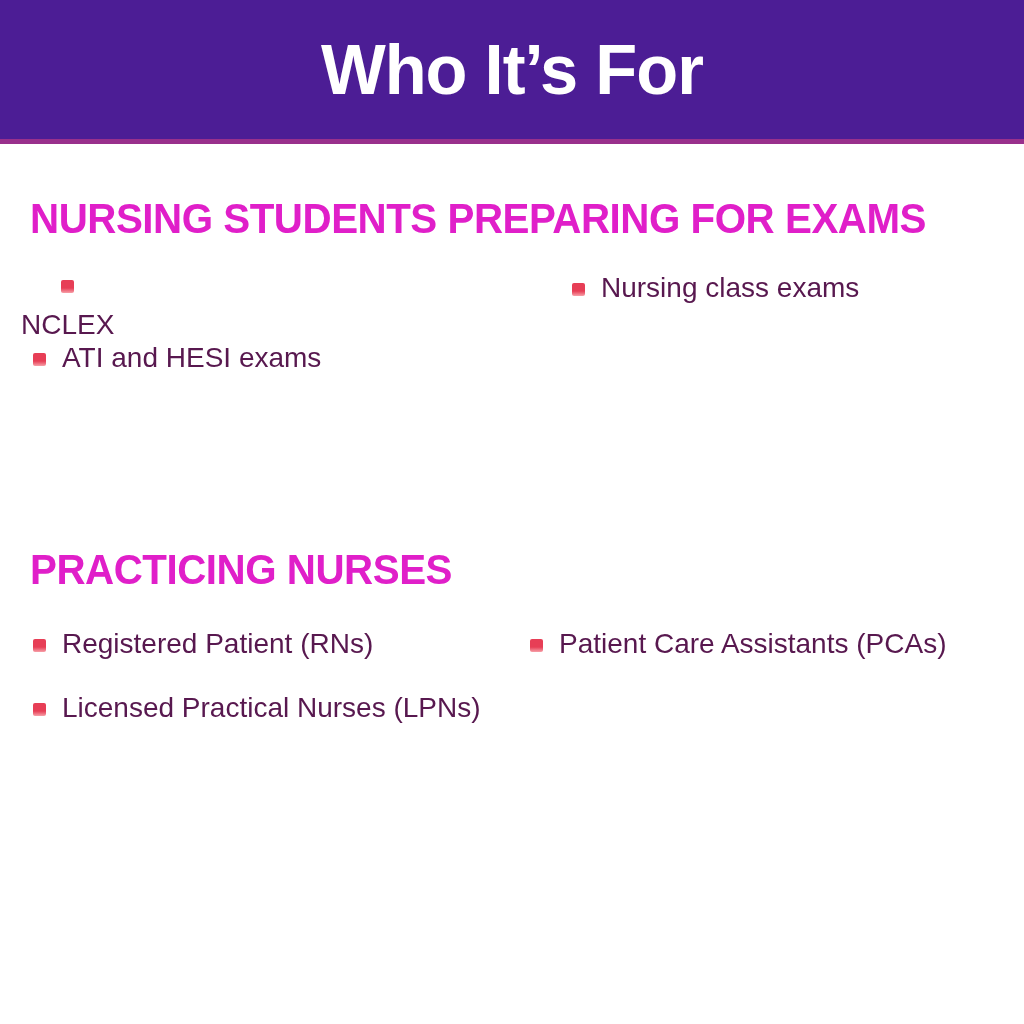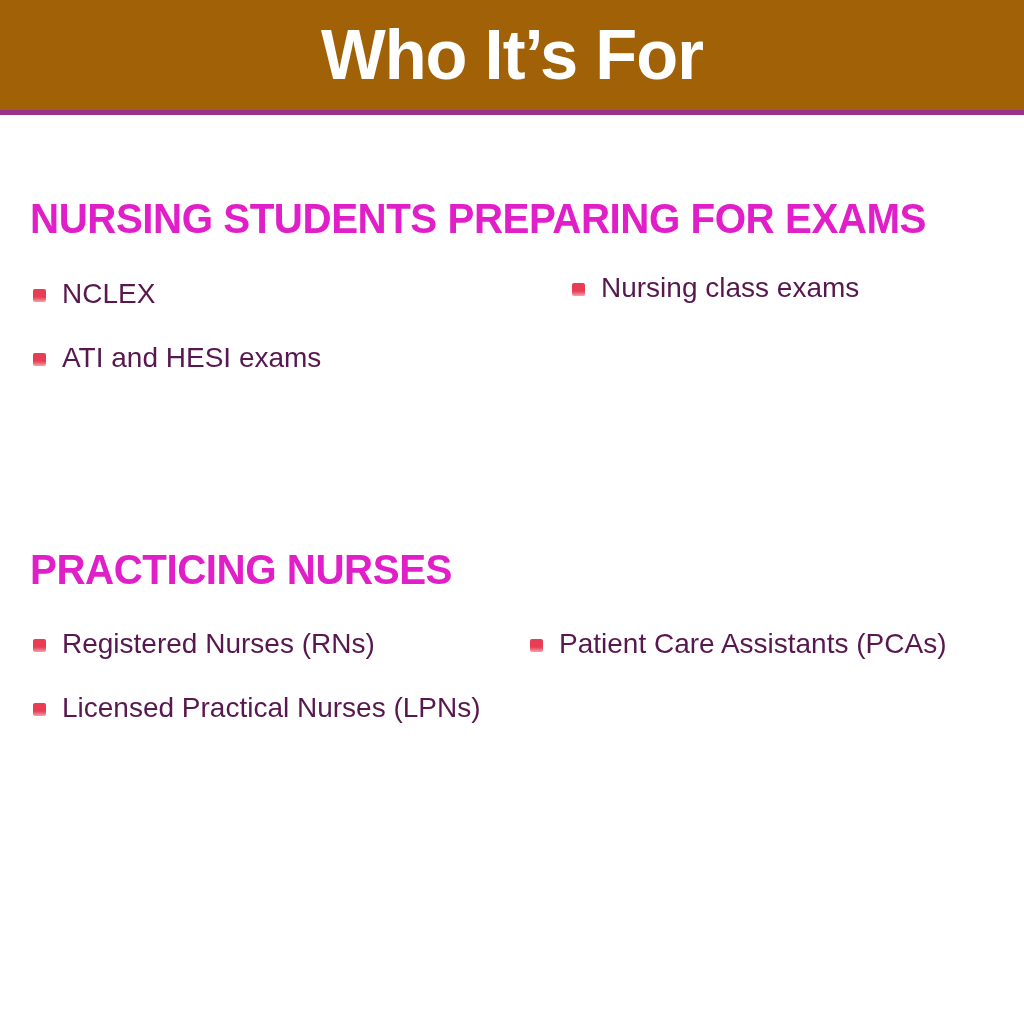--- a/index.html
+++ b/index.html
@@ -8,22 +8,22 @@
     position: relative;
     width: 1024px;
     height: 1024px;
     background: #ffffff;
     overflow: hidden;
     font-family: "Liberation Sans", sans-serif;
   }
   .banner {
     position: absolute;
     top: 0; left: 0; right: 0;
-    height: 115px;
-    background: #a16207;
+    height: 144px;
+    background: #4c1d95;
     border-bottom: 5px solid #99308C;
     display: flex;
     align-items: center;
     justify-content: center;
   }
   .banner-title {
     color: #ffffff;
     font-size: 70px;
     font-weight: bold;
     letter-spacing: -1px;
@@ -57,21 +57,21 @@
     background: linear-gradient(180deg, #E73E56 62%, #F7A0A8 100%);
     flex: 0 0 auto;
     margin-top: 2px;
   }
   .item-label {
     font-size: 28px;
     color: #58184F;
     line-height: 1.15;
   }
   
-  .s1-l1 { left: 33px; top: 278px; }
+  .s1-l1 { left: 21px; top: 278px; flex-direction: column; }
   .s1-l2 { left: 33px; top: 342px; justify-content: space-between; }
   .s1-r1 { left: 530px; top: 272px; padding-left: 42px; }
   
   .s2-l1 { left: 33px; top: 628px; }
   .s2-l2 { left: 33px; top: 692px; }
   .s2-r1 { left: 530px; top: 628px; }
 </style>
 </head>
 <body>
 
@@ -95,21 +95,21 @@
 
   <div class="list-item s1-r1">
     <span class="bullet"></span>
     <span class="item-label">Nursing class exams</span>
   </div>
 
   <div class="section-heading heading-2">PRACTICING NURSES</div>
 
   <div class="list-item s2-l1">
     <span class="bullet"></span>
-    <span class="item-label">Registered Nurses (RNs)</span>
+    <span class="item-label">Registered Patient (RNs)</span>
   </div>
 
   <div class="list-item s2-l2">
     <span class="bullet"></span>
     <span class="item-label">Licensed Practical Nurses (LPNs)</span>
   </div>
 
   <div class="list-item s2-r1">
     <span class="bullet"></span>
     <span class="item-label">Patient Care Assistants (PCAs)</span>

